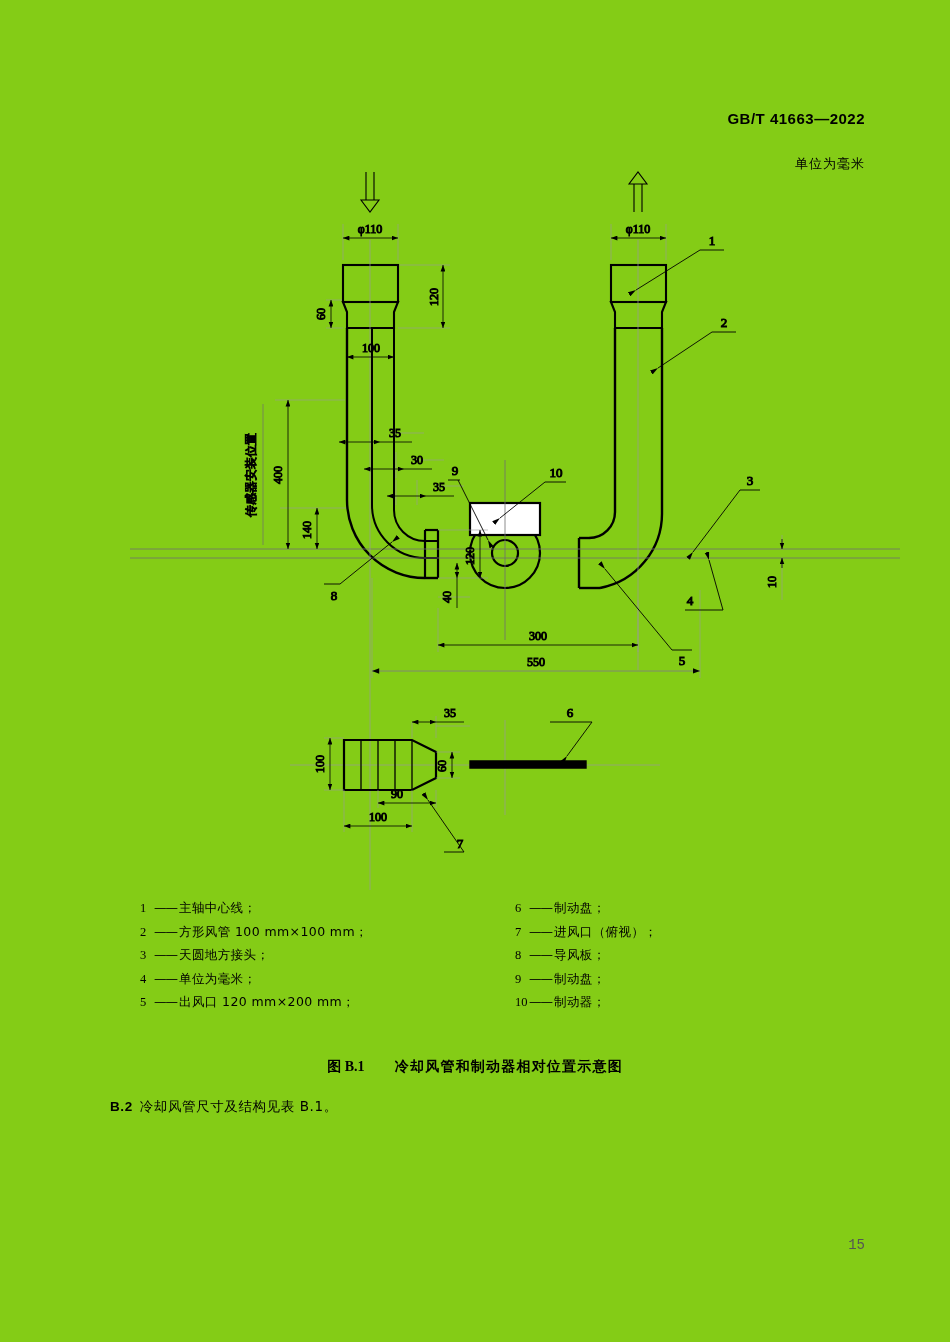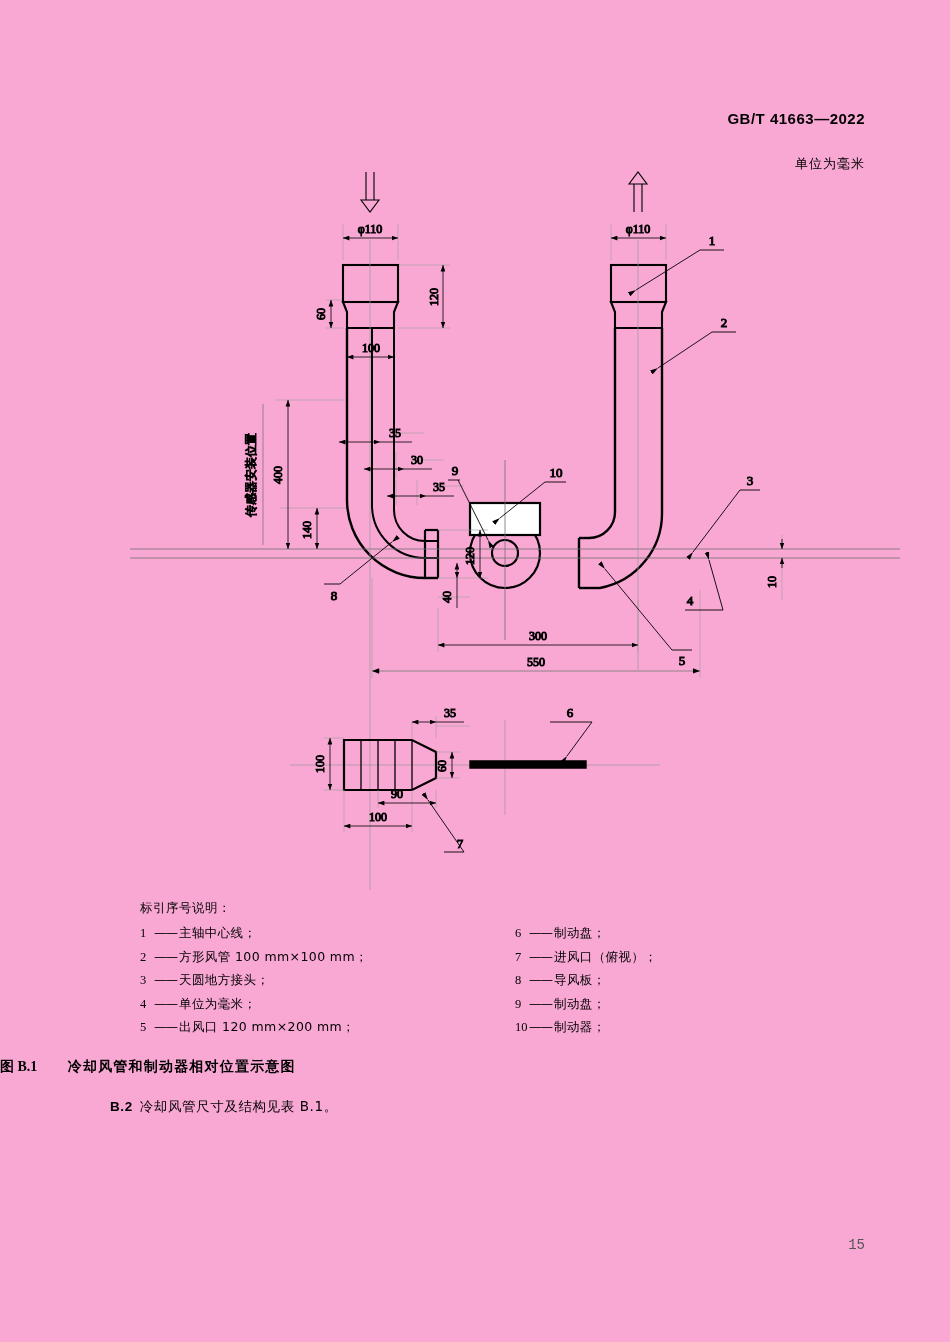--- a/index.html
+++ b/index.html
@@ -13,21 +13,21 @@
     position: relative;
     font-family: "Liberation Serif", serif;
     color: #000;
     overflow: hidden;
   }
   .page {
     position: absolute;
     left: 0; top: 0;
     width: 950px;
     height: 1342px;
-    background: #f9a8d4;
+    background: #84cc16;
   }
   
   .std-no {
     position: absolute;
     right: 85px;
     top: 110px;
     font-family: "Liberation Sans", sans-serif;
     font-weight: bold;
     font-size: 15px;
     letter-spacing: 0.5px;
@@ -95,21 +95,21 @@
   }
   .legend-text {
     letter-spacing: 0.4px;
   }
   
   .fig-caption {
     position: absolute;
     top: 1058px;
     left: 0;
     width: 950px;
-    text-align: left;
+    text-align: center;
     font-family: "DejaVu Sans", sans-serif;
     font-weight: bold;
     font-size: 14px;
     letter-spacing: 1.2px;
   }
   .fig-caption .cap-no {
     font-family: "Liberation Serif", serif;
     font-weight: bold;
     letter-spacing: 0;
   }
@@ -486,21 +486,20 @@
           <path d="M388,640 L424,692" marker-start="url(#arrLead)"></path>
           <line x1="404" y1="692" x2="424" y2="692"></line>
         </g>
         <text class="callout" x="420" y="688" text-anchor="middle">7</text>
 
       </g>
     </svg>
   </div>
 
   <div class="legend">
-    <div class="legend-title">标引序号说明：</div>
     <div class="legend-cols">
       <div class="legend-col left">
         <div class="legend-row">
           <span class="legend-num">1</span>
           <span class="legend-dash">——</span>
           <span class="legend-text">主轴中心线；</span>
         </div>
         <div class="legend-row">
           <span class="legend-num">2</span>
           <span class="legend-dash">——</span>

